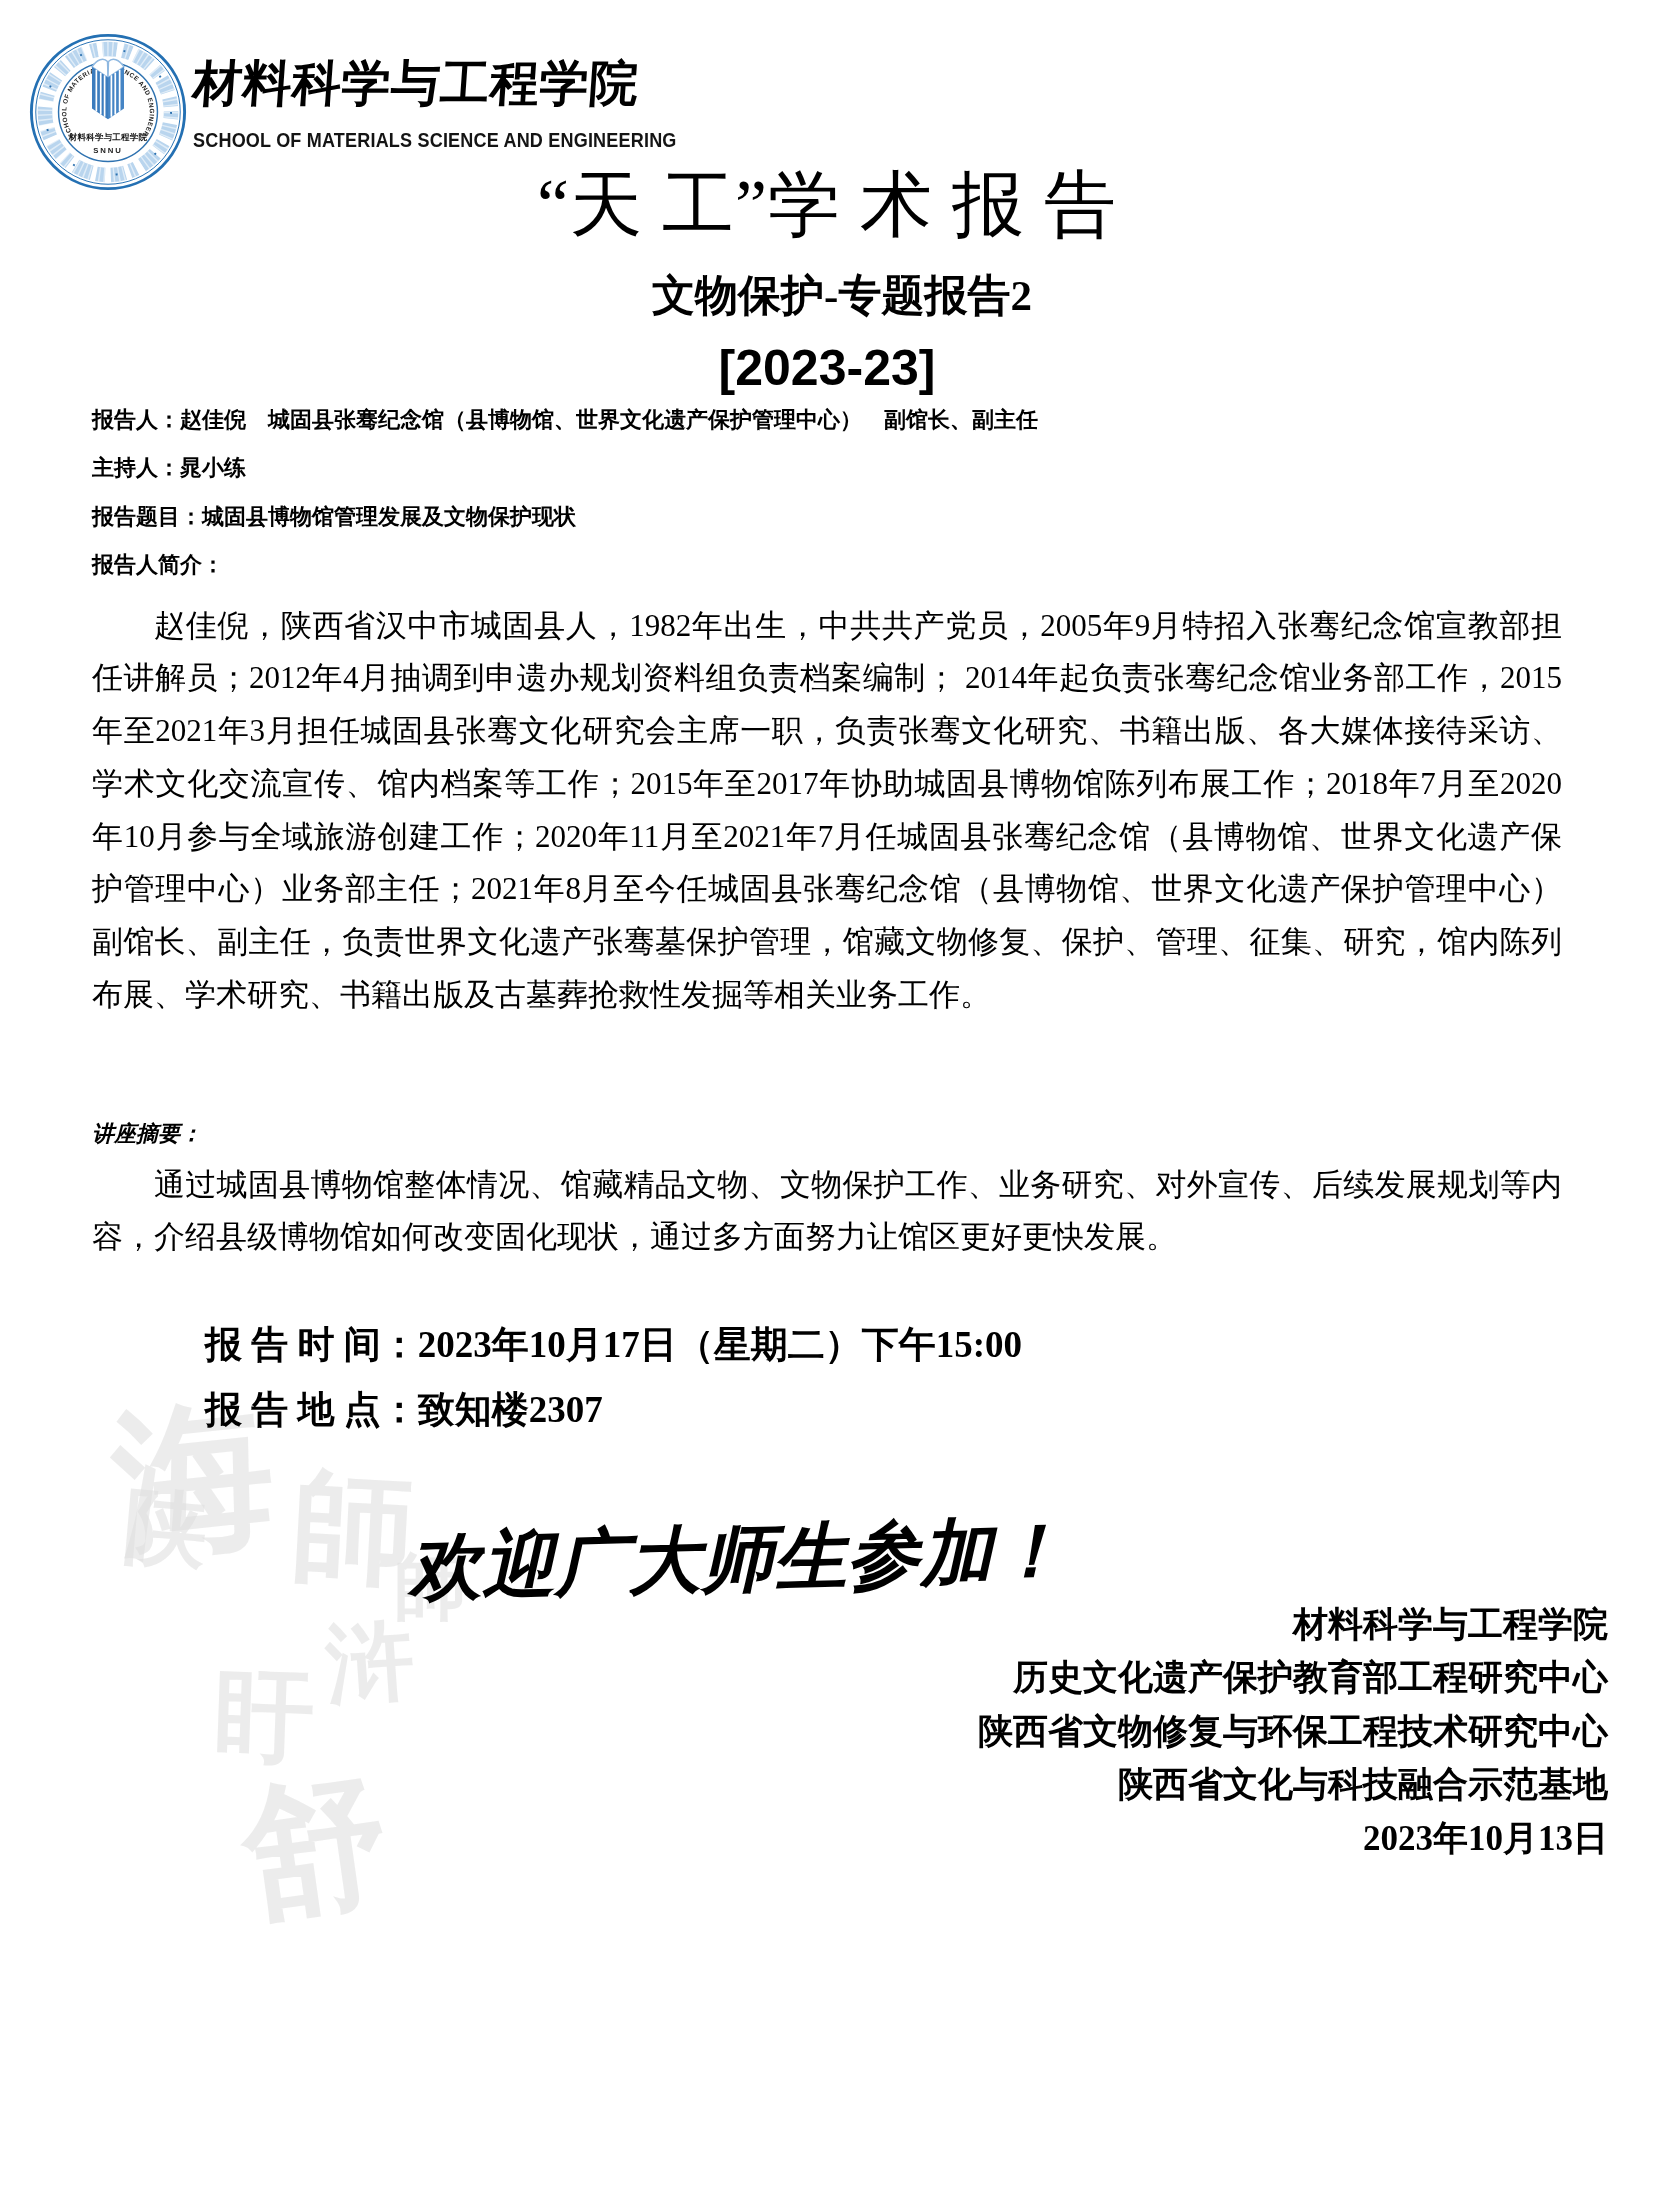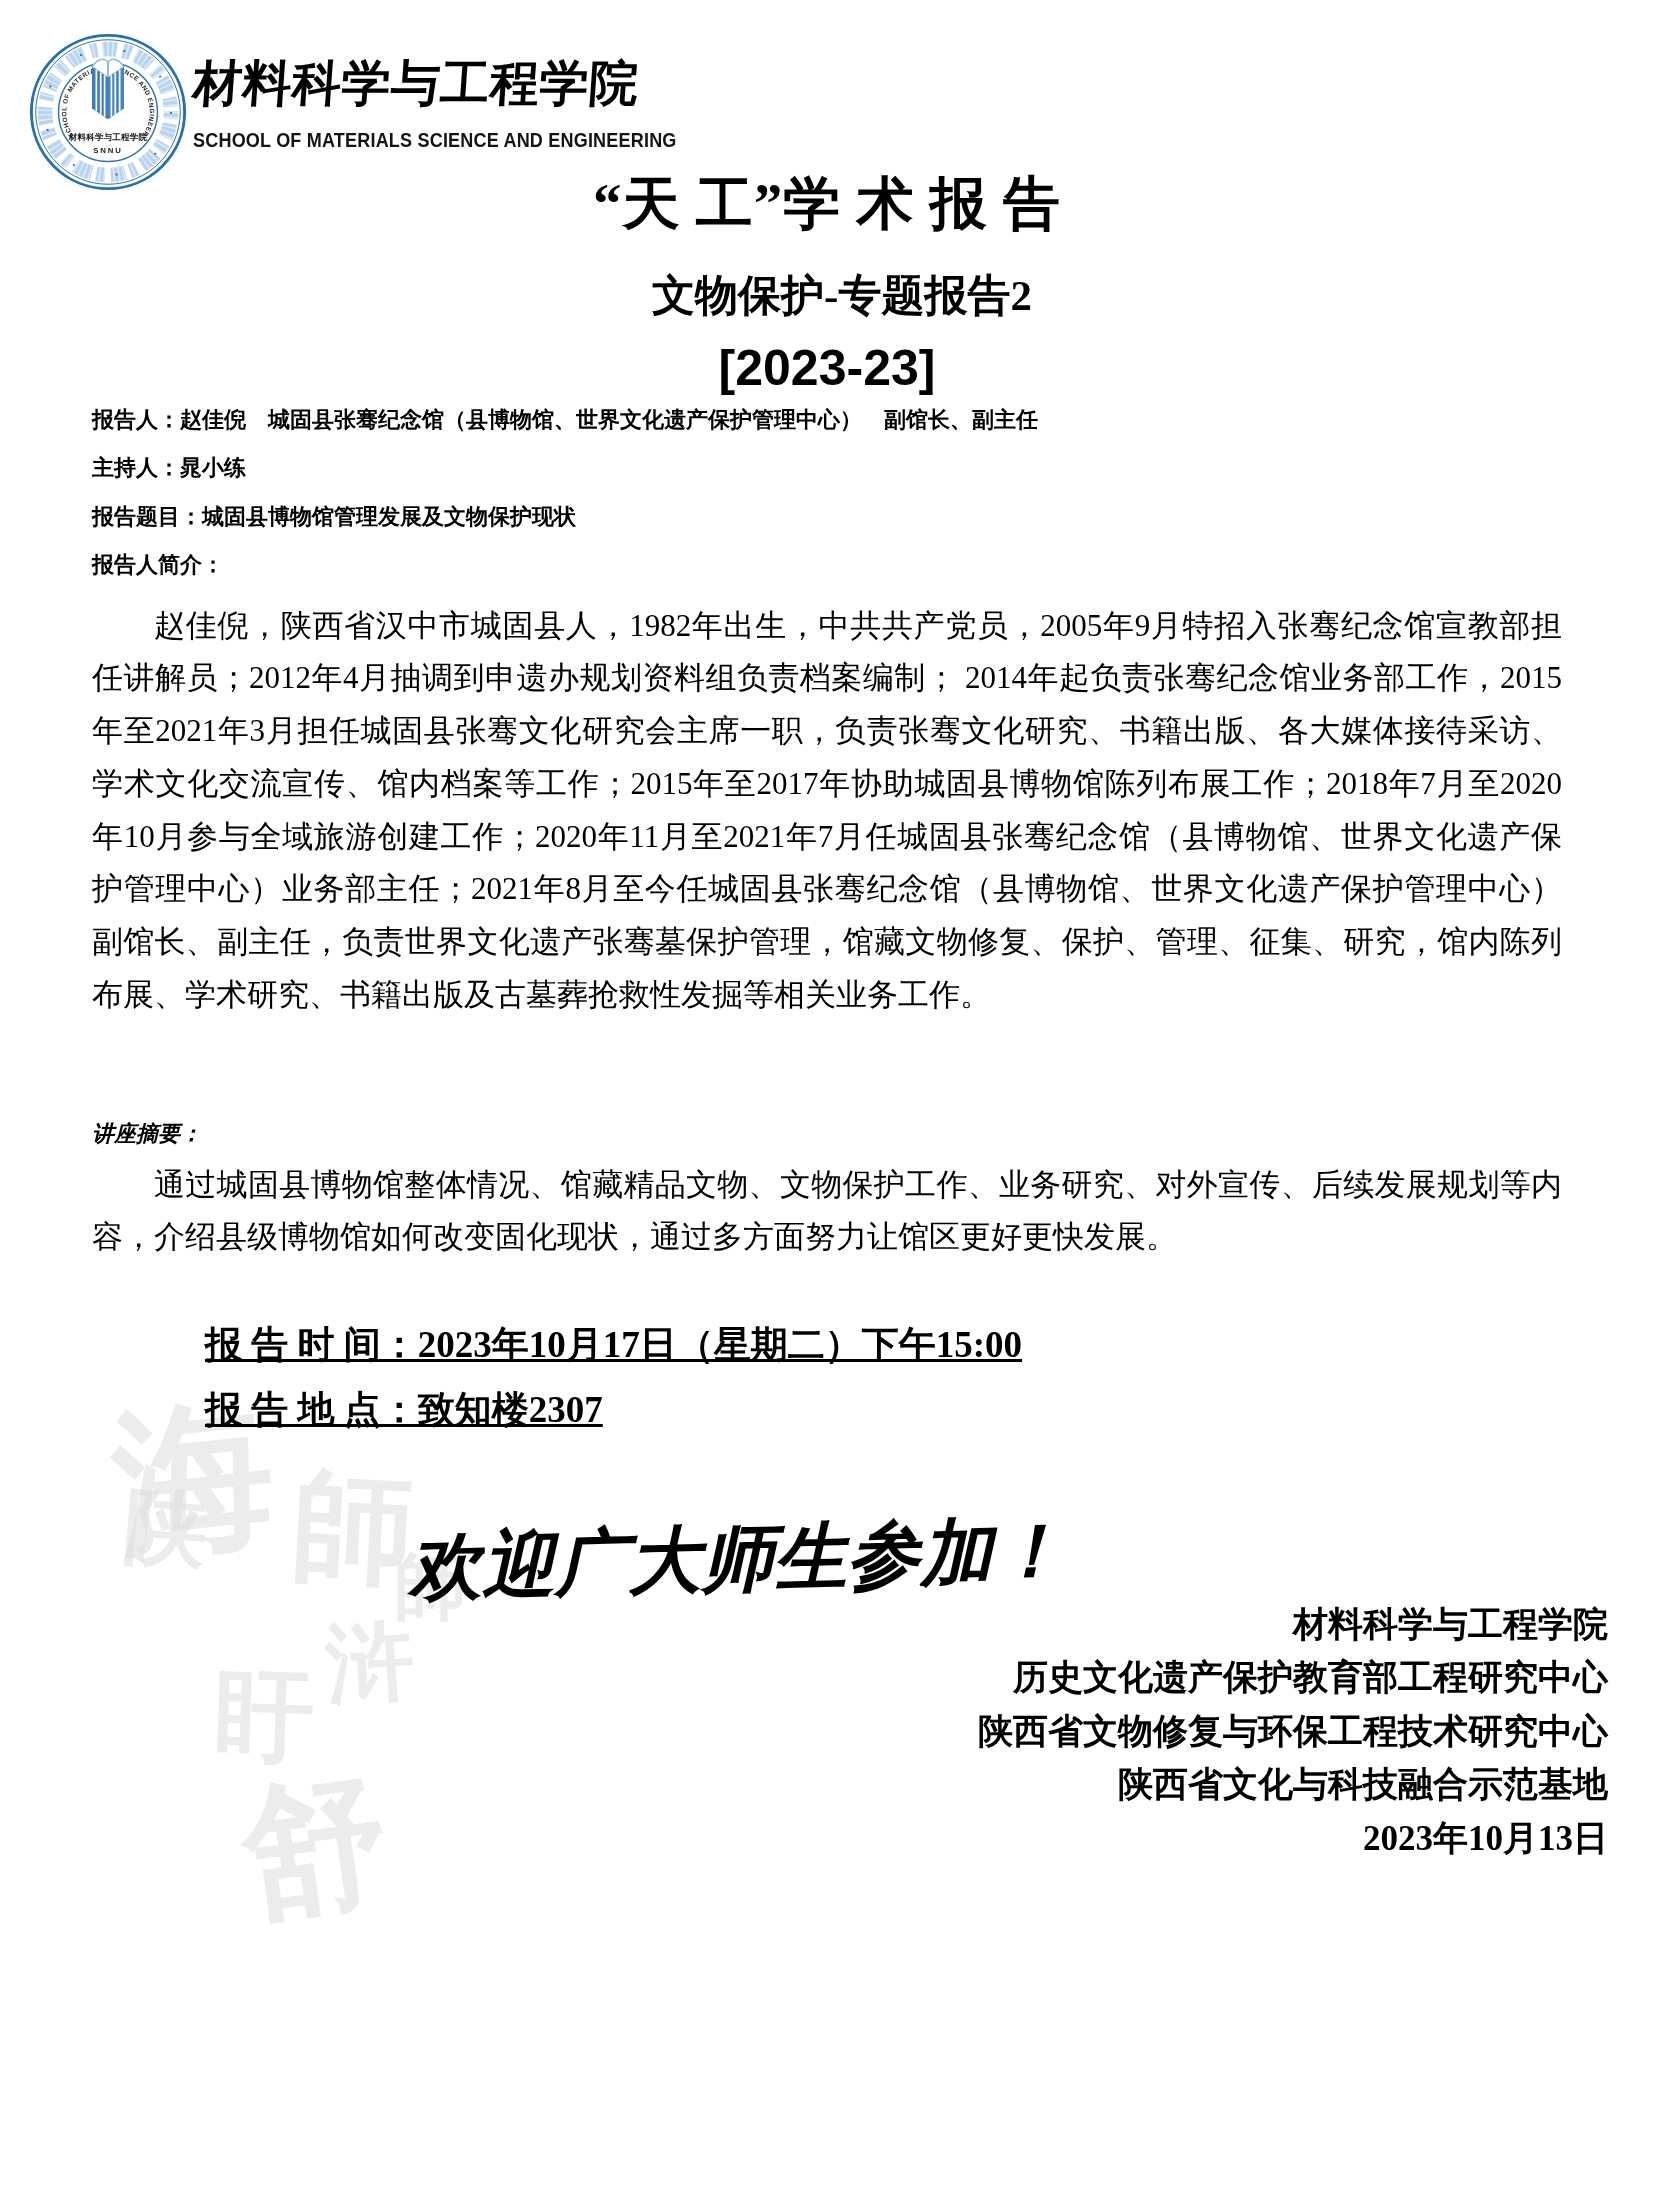--- a/index.html
+++ b/index.html
@@ -48,41 +48,41 @@
     font-size: 19.4px; font-weight: bold; letter-spacing: 0.2px;
     font-family: "Liberation Sans", "DejaVu Sans", sans-serif;
     transform: scaleX(0.93); transform-origin: left center;
     white-space: nowrap; color: #141414;
   }
 
   
   .title-main, .title-sub, .title-issue {
     position: absolute; left: 0; width: 100%; text-align: center;
   }
-  .title-main { top: 170px; font-size: 57px; font-weight: bold; line-height: 1.2; letter-spacing: 1px; }
+  .title-main { top: 162px; font-size: 72px; font-weight: normal; line-height: 1.2; letter-spacing: 1px; }
   .title-sub  { top: 269px; font-size: 43px;  font-weight: bold; line-height: 1.25; padding-left: 30px; }
   .title-issue{ top: 338px; font-size: 50px;  font-weight: bold; line-height: 1.2;
                 font-family: "Liberation Sans", "DejaVu Sans", sans-serif; }
 
   
   .body-col { position: absolute; left: 92px; right: 92px; top: 396px; }
   .body-col p { margin: 0; }
   p.info {
     font-size: 22px; font-weight: bold; line-height: 2.2;
     text-align: justify;
   }
   p.bio {
     font-size: 31px; font-weight: normal; line-height: 1.7;
     margin-top: 10.2px; text-indent: 2em; text-align: justify;
   }
   p.abstract-label { margin-top: 89px; font-style: italic; }
   p.abstract {
     font-size: 31px; line-height: 1.7; text-indent: 2em; text-align: justify;
   }
-  p.schedule { font-size: 37px; font-weight: bold; line-height: 1.5; padding-left: 113px; text-decoration: underline; }
+  p.schedule { font-size: 37px; font-weight: bold; line-height: 1.5; padding-left: 113px; }
   p.time  { margin-top: 53px; }
   p.place { margin-top: 9.7px; }
 
   .welcome {
     margin-top: 76px;
     font-size: 73px; font-weight: bold; font-style: italic;
     text-align: center; line-height: 1.25;
     transform: translateX(-90px) rotate(-1.5deg);
     white-space: nowrap;
   }

